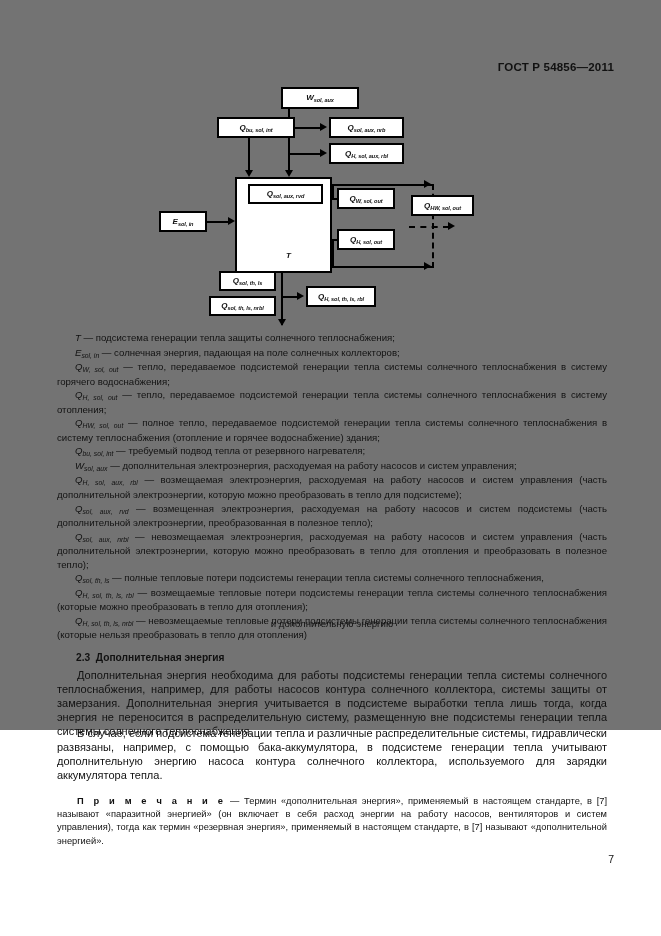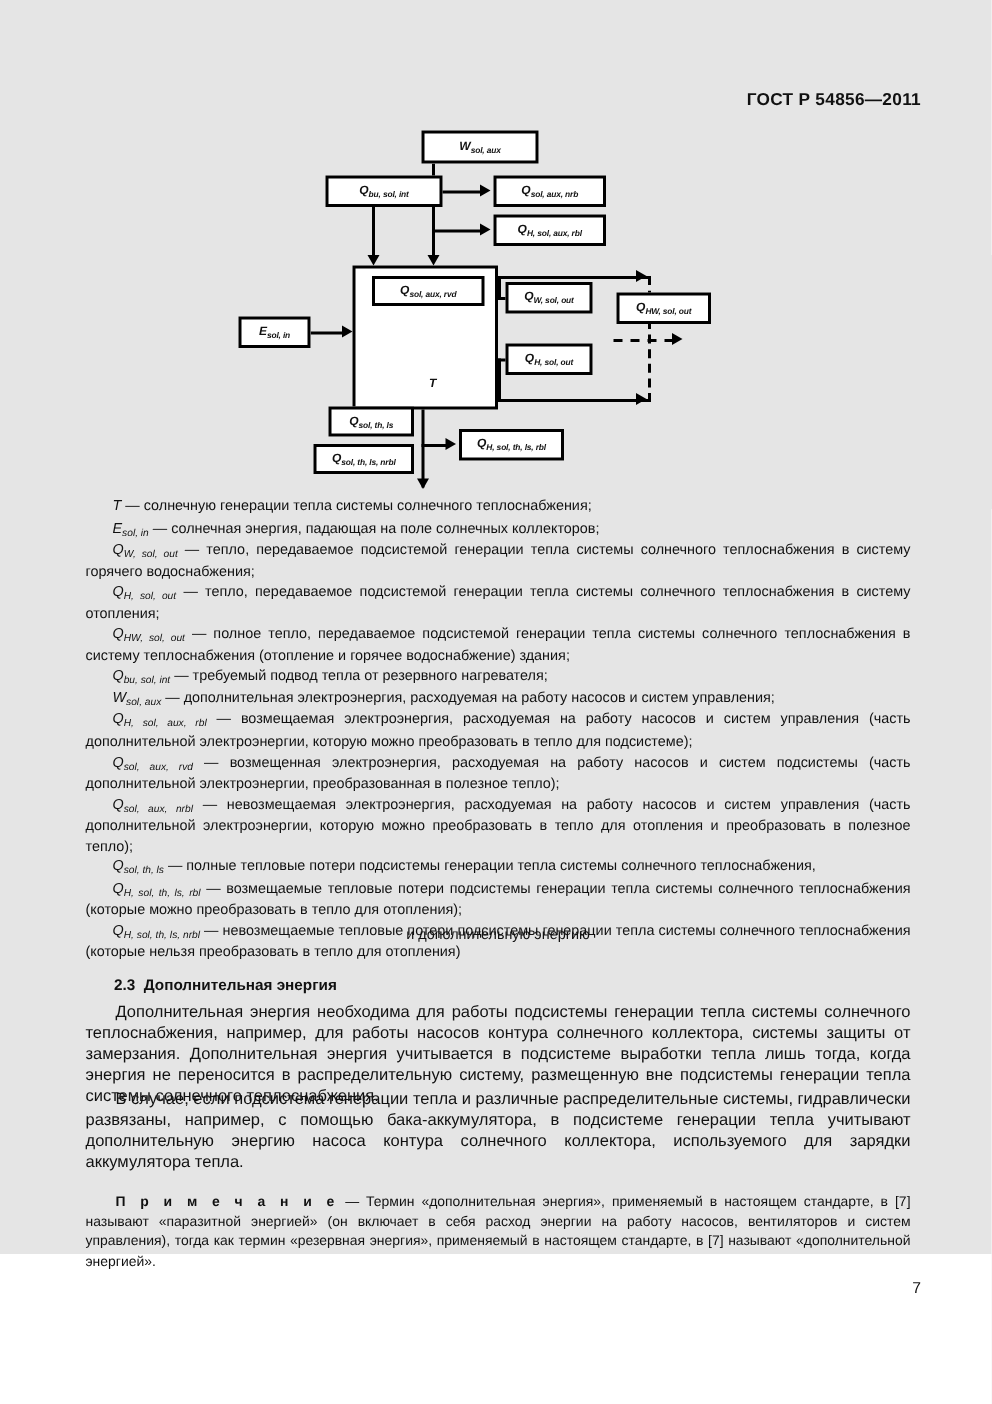--- a/index.html
+++ b/index.html
@@ -13,22 +13,22 @@
     height: 936px;
     position: relative;
     font-family: "Liberation Sans", sans-serif;
     color: #111111;
     overflow: hidden;
   }
   .page {
     position: absolute;
     inset: 0;
     width: 661px;
-    height: 836px;
-    background: #e5e5e5;
+    height: 730px;
+    background: #737373;
   }
 
   
   .header {
     position: absolute;
     top: 61px;
     right: 47px;
     font-size: 11.5px;
     font-weight: bold;
     letter-spacing: 0.2px;
@@ -291,21 +291,21 @@
 
     <div class="ln v" style="left:281px; top:188px; height:52px;"></div>
     <div class="arr down" style="left:278px; top:234px;"></div>
 
     <div class="ln h" style="left:281px; top:211px; width:17px;"></div>
     <div class="arr right" style="left:297px; top:207px;"></div>
 
   </div>
 
   <div class="legend">
-    <p><span class="sym"><span>T</span><sub></sub></span><span> — солнечную генерации тепла системы солнечного теплоснабжения;</span></p>
+    <p><span class="sym"><span>T</span><sub></sub></span><span> — подсистема генерации тепла защиты солнечного теплоснабжения;</span></p>
     <p><span class="sym"><span>E</span><sub>sol, in</sub></span><span> — солнечная энергия, падающая на поле солнечных коллекторов;</span></p>
     <p><span class="sym"><span>Q</span><sub>W, sol, out</sub></span><span> — тепло, передаваемое подсистемой генерации тепла системы солнечного теплоснабжения в систему горячего водоснабжения;</span></p>
     <p><span class="sym"><span>Q</span><sub>H, sol, out</sub></span><span> — тепло, передаваемое подсистемой генерации тепла системы солнечного теплоснабжения в систему отопления;</span></p>
     <p><span class="sym"><span>Q</span><sub>HW, sol, out</sub></span><span> — полное тепло, передаваемое подсистемой генерации тепла системы солнечного теплоснабжения в систему теплоснабжения (отопление и горячее водоснабжение) здания;</span></p>
     <p><span class="sym"><span>Q</span><sub>bu, sol, int</sub></span><span> — требуемый подвод тепла от резервного нагревателя;</span></p>
     <p><span class="sym"><span>W</span><sub>sol, aux</sub></span><span> — дополнительная электроэнергия, расходуемая на работу насосов и систем управления;</span></p>
     <p><span class="sym"><span>Q</span><sub>H, sol, aux, rbl</sub></span><span> — возмещаемая электроэнергия, расходуемая на работу насосов и систем управления (часть дополнительной электроэнергии, которую можно преобразовать в тепло для подсистеме);</span></p>
     <p><span class="sym"><span>Q</span><sub>sol, aux, rvd</sub></span><span> —  возмещенная электроэнергия, расходуемая на работу насосов и систем подсистемы (часть дополнительной электроэнергии, преобразованная в полезное тепло);</span></p>
     <p><span class="sym"><span>Q</span><sub>sol, aux, nrbl</sub></span><span> — невозмещаемая электроэнергия, расходуемая на работу насосов и систем управления (часть дополнительной электроэнергии, которую можно преобразовать в тепло для отопления и преобразовать в полезное тепло);</span></p>
     <p><span class="sym"><span>Q</span><sub>sol, th, ls</sub></span><span> — полные тепловые потери подсистемы генерации тепла системы солнечного теплоснабжения,</span></p>

